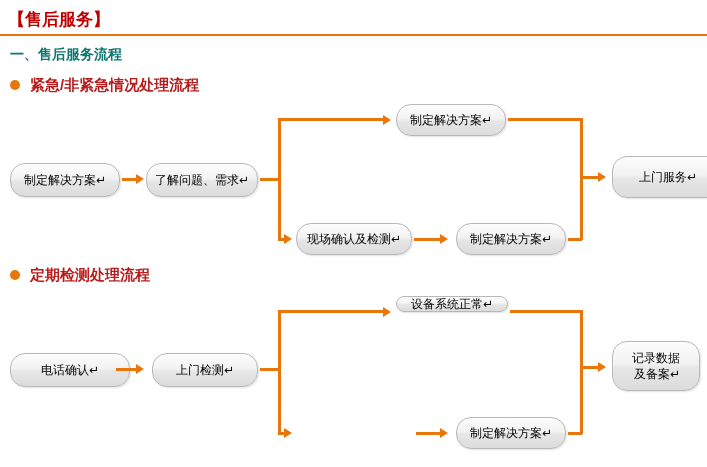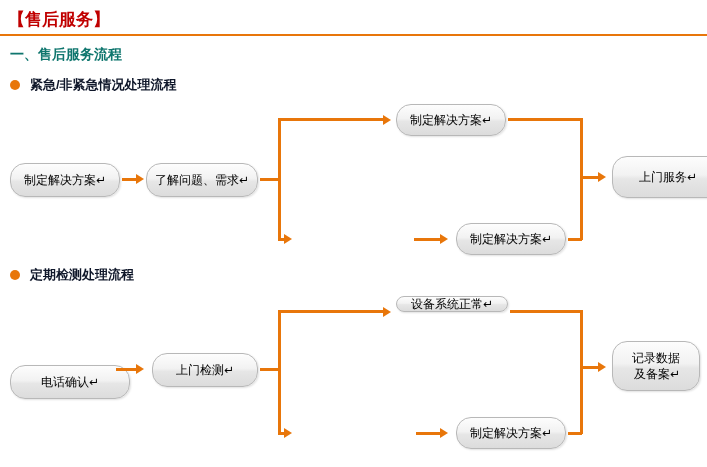--- a/index.html
+++ b/index.html
@@ -20,21 +20,21 @@
     position:absolute;left:0px;top:34px;width:707px;height:2px;
     background:#e8760a;
   }
 
   
   .h-section{
     position:absolute;left:10px;top:46px;
     font-size:14px;font-weight:bold;color:#0f766e;
   }
   .h-bullet{
-    position:absolute;font-size:13px;font-weight:bold;color:#0f172a;
+    position:absolute;font-size:15px;font-weight:bold;color:#b91c1c;
     padding-left:20px;
   }
   .h-bullet::before{
     content:"";position:absolute;left:0px;top:4px;
     width:10px;height:10px;border-radius:50%;background:#e8760a;
   }
   #bullet1{left:10px;top:76px;}
   #bullet2{left:10px;top:266px;}
 
   
@@ -69,20 +69,21 @@
 
   <div class="h-bullet" id="bullet1">紧急/非紧急情况处理流程</div>
   <div class="h-bullet" id="bullet2">定期检测处理流程</div>
 
   <div class="box" style="left:10px;top:163px;width:110px;height:34px;">制定解决方案↵</div>
 
   <div class="box" style="left:146px;top:163px;width:112px;height:34px;">了解问题、需求↵</div>
 
   <div class="box" style="left:396px;top:104px;width:110px;height:32px;">制定解决方案↵</div>
 
+  <div class="box" style="left:296px;top:223px;width:116px;height:32px;">现场确认及检测↵</div>
 
   <div class="box" style="left:456px;top:223px;width:110px;height:32px;">制定解决方案↵</div>
 
   <div class="box" style="left:612px;top:156px;width:112px;height:42px;">上门服务↵</div>
 
   <div class="ln lnh" style="left:122px;top:178px;width:16px;"></div>
   <div class="ah" style="left:136px;top:174px;"></div>
 
   <div class="ln lnh" style="left:260px;top:178px;width:20px;"></div>
 
@@ -99,21 +100,21 @@
 
   <div class="ln lnh" style="left:508px;top:118px;width:74px;"></div>
 
   <div class="ln lnh" style="left:568px;top:238px;width:14px;"></div>
 
   <div class="ln lnv" style="left:580px;top:118px;height:122px;"></div>
 
   <div class="ln lnh" style="left:580px;top:176px;width:20px;"></div>
   <div class="ah" style="left:598px;top:172px;"></div>
 
-  <div class="box" style="left:10px;top:353px;width:120px;height:34px;margin-top:12px;">电话确认↵</div>
+  <div class="box" style="left:10px;top:353px;width:120px;height:34px;">电话确认↵</div>
 
   <div class="box" style="left:152px;top:353px;width:106px;height:34px;">上门检测↵</div>
 
   <div class="box" style="left:396px;top:296px;width:112px;height:16px;">设备系统正常↵</div>
 
 
   <div class="box" style="left:456px;top:417px;width:110px;height:32px;">制定解决方案↵</div>
 
   <div class="box" style="left:612px;top:341px;width:88px;height:50px;flex-direction:column;">
     <span style="white-space:pre-line;">记录数据

